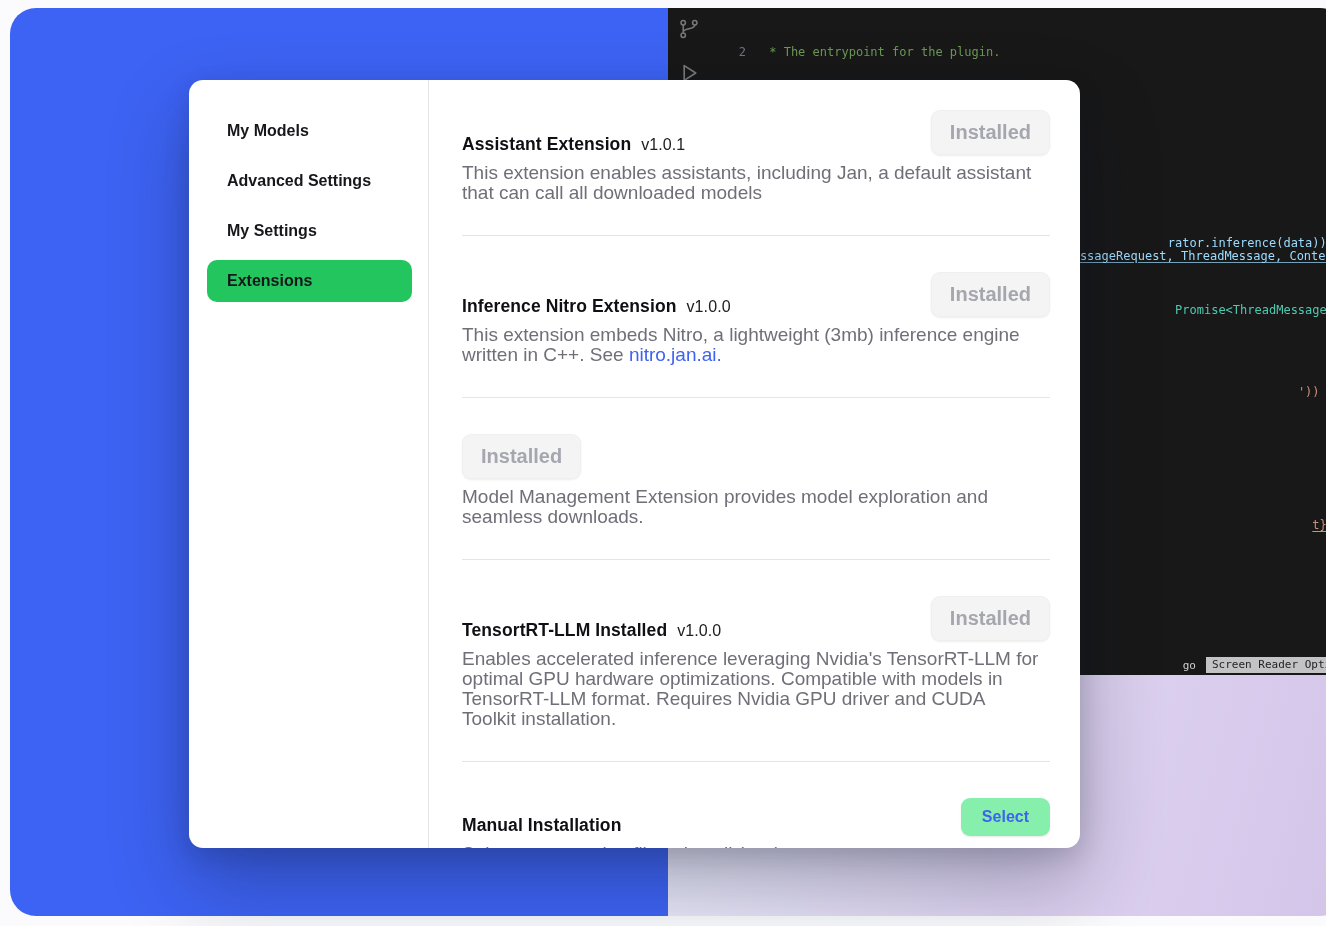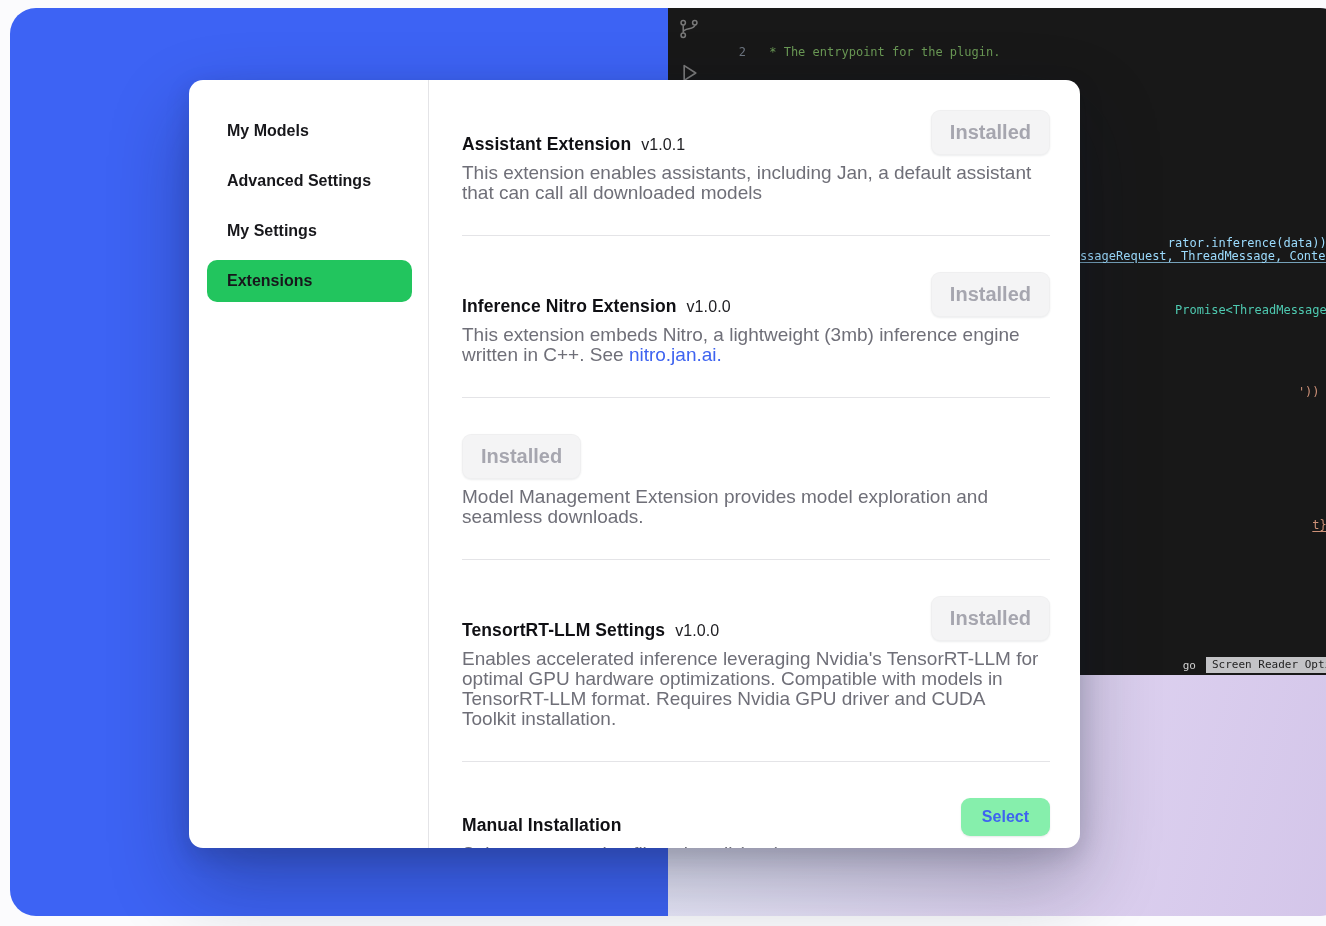--- a/index.html
+++ b/index.html
@@ -152,21 +152,21 @@
           <button class="btn btn-installed">Installed</button>
         </div>
         <p class="ext-desc">Model Management Extension provides model exploration and seamless downloads.</p>
       </div>
 
       <div class="divider"></div>
 
       <div class="ext-row">
         <div class="row-head">
           <div class="ext-title">
-            <span>TensortRT-LLM Settings</span><span class="ext-version">v1.0.0</span>
+            <span>TensortRT-LLM Installed</span><span class="ext-version">v1.0.0</span>
           </div>
           <button class="btn btn-installed">Installed</button>
         </div>
         <p class="ext-desc">Enables accelerated inference leveraging Nvidia's TensorRT-LLM for optimal GPU hardware optimizations. Compatible with models in TensorRT-LLM format. Requires Nvidia GPU driver and CUDA Toolkit installation.</p>
       </div>
 
       <div class="divider"></div>
 
       <div class="ext-row">
         <div class="row-head">

